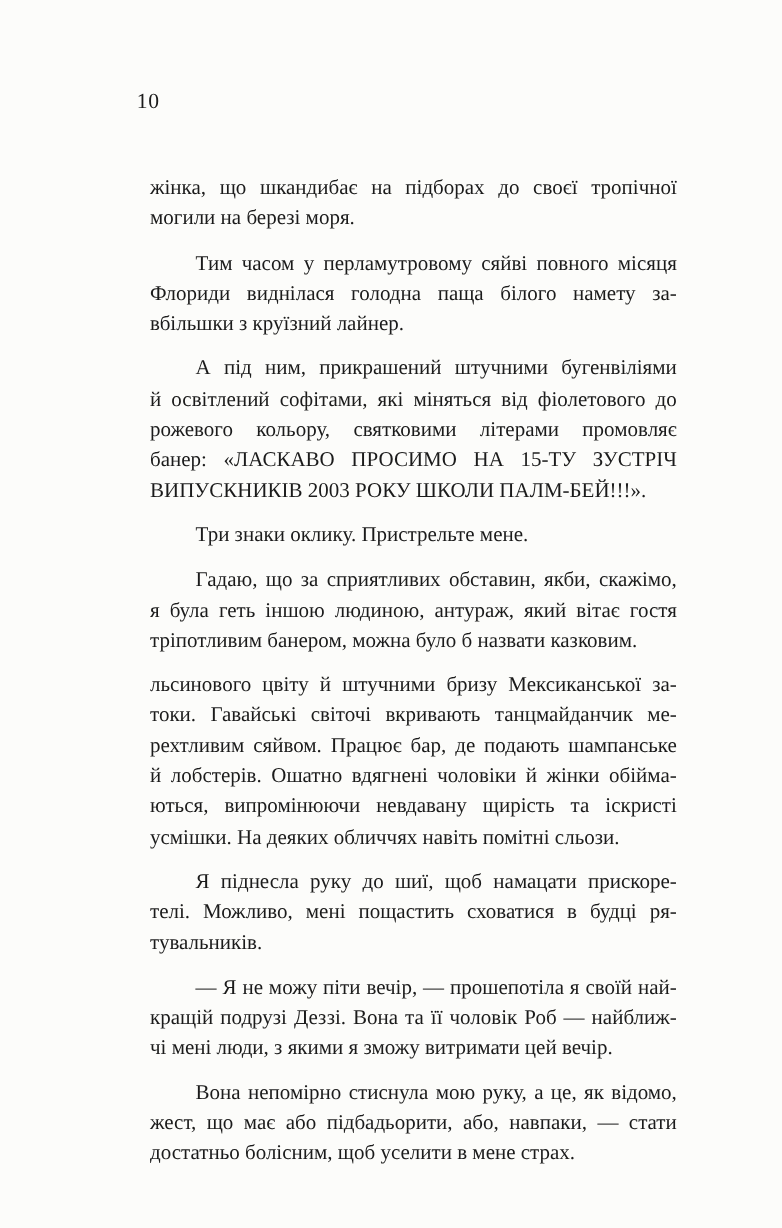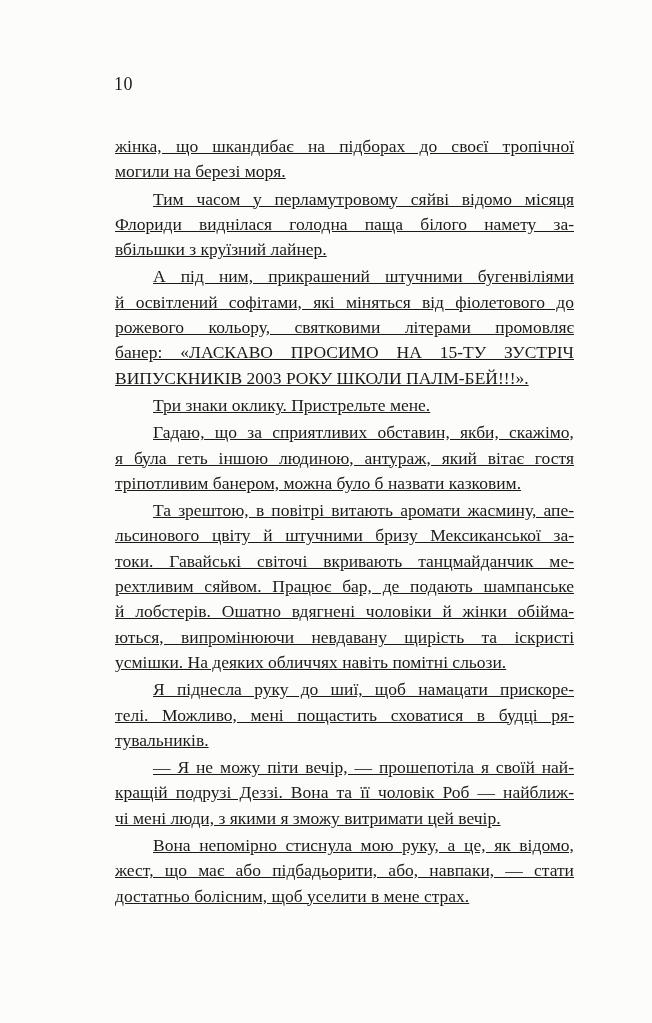--- a/index.html
+++ b/index.html
@@ -28,22 +28,21 @@
   }
   .text-block {
     position: absolute;
     left: 113px;
     top: 132px;
     width: 463px;
     font-size: 17.5px;
     line-height: 25.3px;
   }
   .paragraph {
-    margin: 2px;
-    text-decoration: underline;
+    margin: 12px;
   }
   .line {
     text-align: justify;
     text-align-last: justify;
     white-space: normal;
   }
   .line.last {
     text-align-last: left;
   }
   .line.first-indent {
@@ -54,41 +53,40 @@
 <body>
 
 <div class="page">
   <div class="page-number">10</div>
   <div class="text-block">
       <div class="paragraph">
         <div class="line">жінка, що шкандибає на підборах до своєї тропічної</div>
         <div class="line last">могили на березі моря.</div>
       </div>
       <div class="paragraph">
-        <div class="line first-indent">Тим часом у перламутровому сяйві відомо місяця</div>
+        <div class="line first-indent">Тим часом у перламутровому сяйві повного місяця</div>
         <div class="line">Флориди виднілася голодна паща білого намету за-</div>
         <div class="line last">вбільшки з круїзний лайнер.</div>
       </div>
       <div class="paragraph">
         <div class="line first-indent">А під ним, прикрашений штучними бугенвіліями</div>
         <div class="line">й освітлений софітами, які міняться від фіолетового до</div>
         <div class="line">рожевого кольору, святковими літерами промовляє</div>
         <div class="line">банер: «ЛАСКАВО ПРОСИМО НА 15-ТУ ЗУСТРІЧ</div>
         <div class="line last">ВИПУСКНИКІВ 2003 РОКУ ШКОЛИ ПАЛМ-БЕЙ!!!».</div>
       </div>
       <div class="paragraph">
         <div class="line last first-indent">Три знаки оклику. Пристрельте мене.</div>
       </div>
       <div class="paragraph">
         <div class="line first-indent">Гадаю, що за сприятливих обставин, якби, скажімо,</div>
         <div class="line">я була геть іншою людиною, антураж, який вітає гостя</div>
         <div class="line last">тріпотливим банером, можна було б назвати казковим.</div>
       </div>
       <div class="paragraph">
-        <div class="line first-indent">Та зрештою, в повітрі витають аромати жасмину, апе-</div>
         <div class="line">льсинового цвіту й штучними бризу Мексиканської за-</div>
         <div class="line">токи. Гавайські світочі вкривають танцмайданчик ме-</div>
         <div class="line">рехтливим сяйвом. Працює бар, де подають шампанське</div>
         <div class="line">й лобстерів. Ошатно вдягнені чоловіки й жінки обійма-</div>
         <div class="line">ються, випромінюючи невдавану щирість та іскристі</div>
         <div class="line last">усмішки. На деяких обличчях навіть помітні сльози.</div>
       </div>
       <div class="paragraph">
         <div class="line first-indent">Я піднесла руку до шиї, щоб намацати прискоре-</div>
         <div class="line">телі. Можливо, мені пощастить сховатися в будці ря-</div>

